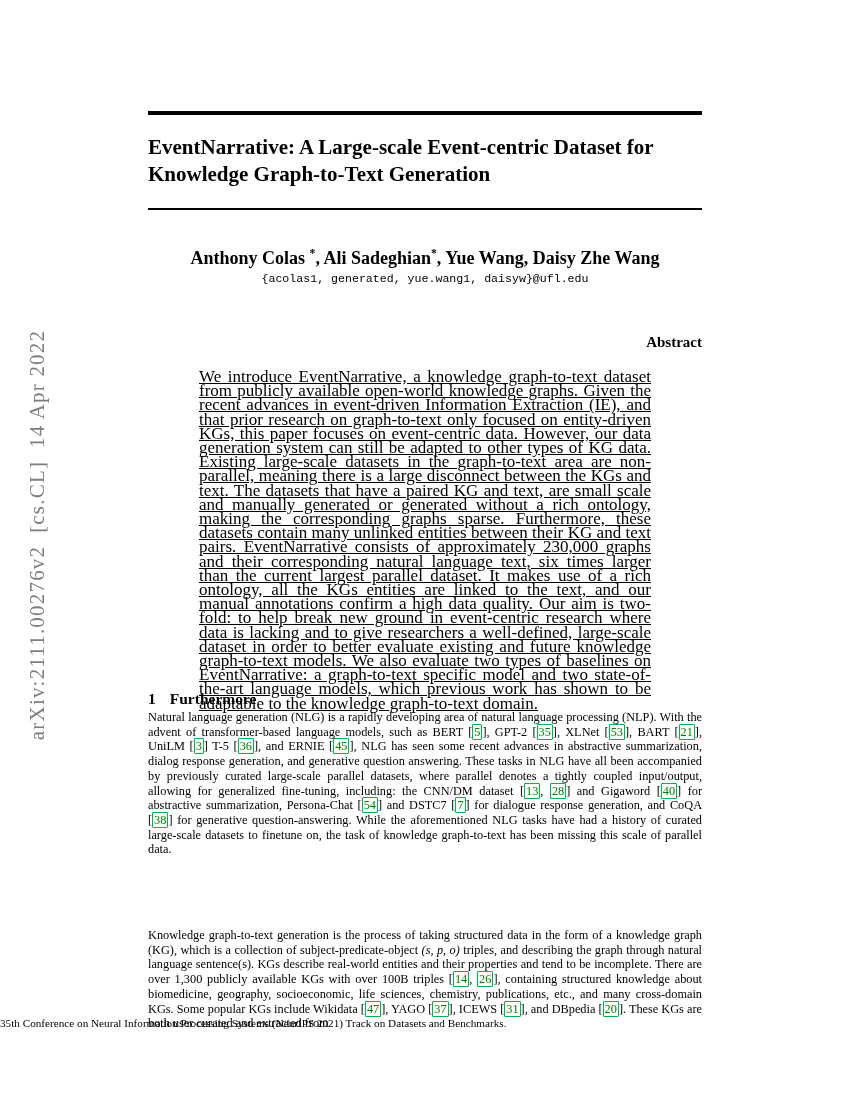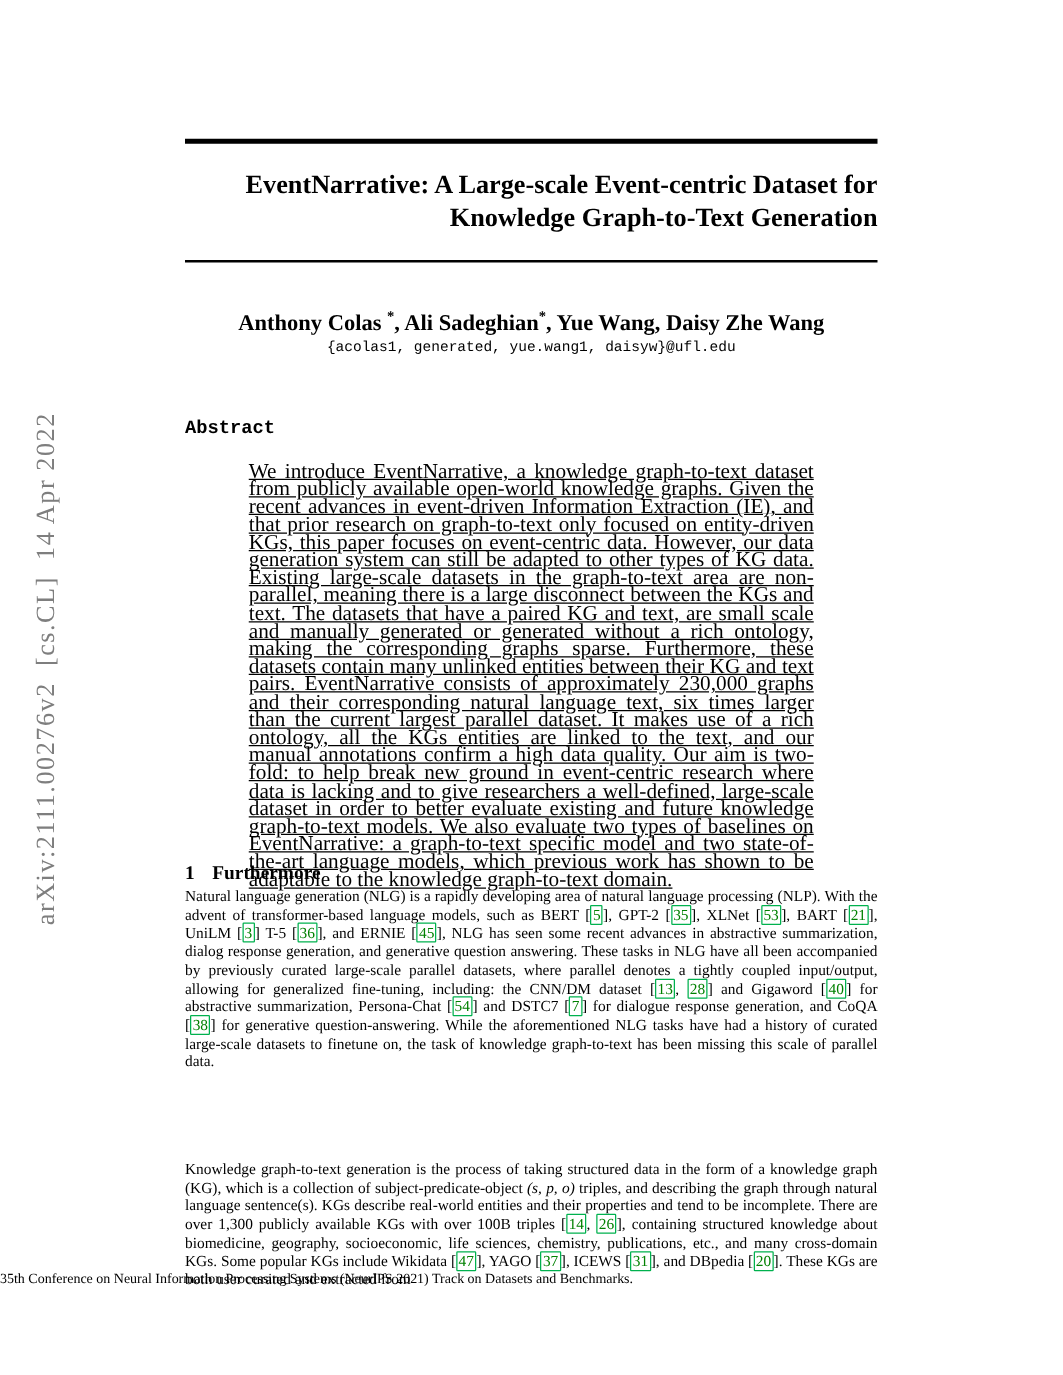--- a/index.html
+++ b/index.html
@@ -29,21 +29,21 @@
     width: 554px;
     background: #000000;
   }
   .rule-thick { top: 111px; height: 4px; }
   .rule-thin  { top: 208px; height: 2px; }
   .title {
     position: absolute;
     left: 148px;
     width: 554px;
     top: 134px;
-    text-align: right;
+    text-align: left;
     font-size: 21px;
     font-weight: bold;
     line-height: 1.3;
   }
   .authors-block {
     position: absolute;
     left: 148px;
     width: 554px;
     top: 247px;
     text-align: center;
@@ -54,24 +54,23 @@
   .emails {
     font-family: "Liberation Mono", "DejaVu Sans Mono", monospace;
     font-size: 11.6px;
     margin-top: 3px;
   }
   .abstract-heading {
     position: absolute;
     left: 148px;
     width: 554px;
     top: 334px;
-    text-align: left;
+    text-align: right;
     font-size: 15px;
     font-weight: bold;
-    font-family: Liberation Mono, monospace;
   }
   .abstract-text {
     position: absolute;
     left: 199px;
     width: 452px;
     top: 370px;
     font-size: 17px;
     line-height: 14.2px;
     text-align: justify;
     text-decoration: underline;

